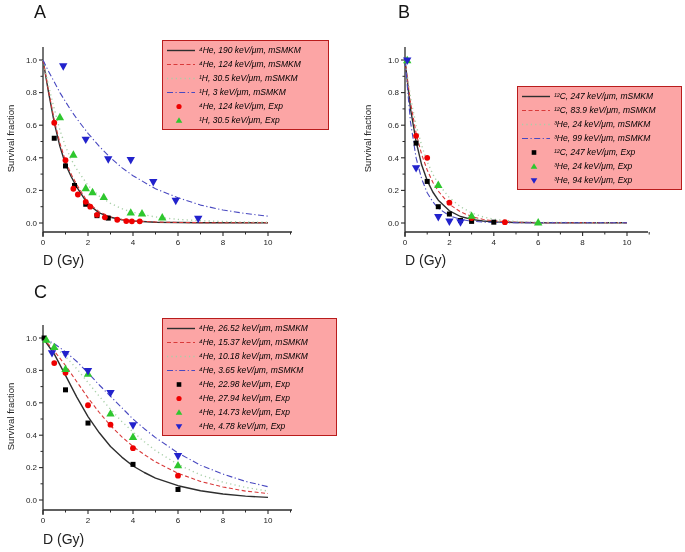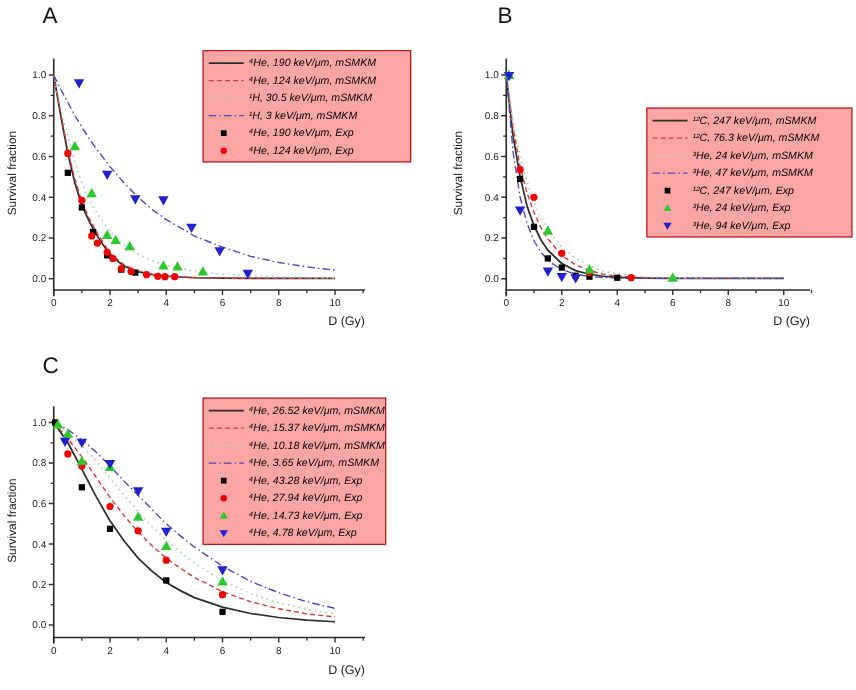--- a/index.html
+++ b/index.html
@@ -2,21 +2,21 @@
 <html><head>
 <meta charset="utf-8">
 <style>
   html,body{margin:0;padding:0;background:#ffffff;}
   .fig{position:relative;width:685px;height:552px;background:#fff;
        font-family:"Liberation Sans",sans-serif;overflow:hidden;}
   .panel{position:absolute;}
   .plabel{position:absolute;font-size:18px;color:#151515;letter-spacing:.5px;}
   .ylabel{position:absolute;width:160px;text-align:center;font-size:9.5px;color:#222;
           transform:rotate(-90deg);}
-  .xlabel{position:absolute;text-align:right;font-size:10px;color:#222;}
+  .xlabel{position:absolute;text-align:left;font-size:14px;color:#222;}
   svg.plot{position:absolute;left:0;top:0;}
   .plot text{font-family:"Liberation Sans",sans-serif;}
   .legend{position:absolute;background:#fca5a5;border:1px solid #b91c1c;padding:2px 3px;
           box-sizing:border-box;z-index:2;font-style:italic;}
   .lrow{display:flex;align-items:center;height:14px;gap:3px;}
   .lsample{flex:0 0 30px;}
   .llabel{font-size:8.5px;color:#000;white-space:nowrap;}
 </style>
 </head>
 <body>
@@ -123,29 +123,29 @@
           <span class="llabel">¹H, 30.5 keV/μm, mSMKM</span>
         </div>
         <div class="lrow">
           <svg width="30" height="11" class="lsample">
             <line x1="1" y1="5.5" x2="29" y2="5.5" stroke="#4848c0" stroke-width="1.1" stroke-dasharray="6,2.5,1.2,2.5"></line>
           </svg>
           <span class="llabel">¹H, 3 keV/μm, mSMKM</span>
         </div>
         <div class="lrow">
           <svg width="30" height="11" class="lsample">
-            <rect x="10.7" y="3.2" width="4.6" height="4.6" fill="#000000"></rect>
-          </svg>
-          <span class="llabel">⁴He, 190 keV/μm, Exp</span>
-        </div>
-        <div class="lrow">
-          <svg width="30" height="11" class="lsample">
             <circle cx="13" cy="5.5" r="2.5999999999999996" fill="#ee0000"></circle>
           </svg>
           <span class="llabel">⁴He, 124 keV/μm, Exp</span>
+        </div>
+        <div class="lrow">
+          <svg width="30" height="11" class="lsample">
+            <path d="M13,2.2 L16.3,7.8 L9.7,7.8 Z" fill="#2ec72e"></path>
+          </svg>
+          <span class="llabel">¹H, 30.5 keV/μm, Exp</span>
         </div>
       </div>
   </div>
 
   <div class="panel" style="left:342px;top:0;width:343px;height:276px;">
     <div class="plabel" style="left:56px;top:2px;">B</div>
     <div class="ylabel" style="left:-55px;top:133px;">Survival fraction</div>
     <svg class="plot" width="343" height="276" viewBox="0 0 343 276">
         <line x1="63" y1="47" x2="63" y2="237" stroke="#2b2b2b" stroke-width="1.3"></line>
         <line x1="63" y1="232" x2="306" y2="232" stroke="#2b2b2b" stroke-width="1.3"></line>
@@ -215,33 +215,33 @@
         <div class="lrow">
           <svg width="30" height="11" class="lsample">
             <line x1="1" y1="5.5" x2="29" y2="5.5" stroke="#2e2e2e" stroke-width="1.4" stroke-dasharray=""></line>
           </svg>
           <span class="llabel">¹²C, 247 keV/μm, mSMKM</span>
         </div>
         <div class="lrow">
           <svg width="30" height="11" class="lsample">
             <line x1="1" y1="5.5" x2="29" y2="5.5" stroke="#d93a3a" stroke-width="1.1" stroke-dasharray="4,2.5"></line>
           </svg>
-          <span class="llabel">¹²C, 76.3 keV/μm, mSMKM</span>
+          <span class="llabel">¹²C, 83.9 keV/μm, mSMKM</span>
         </div>
         <div class="lrow">
           <svg width="30" height="11" class="lsample">
             <line x1="1" y1="5.5" x2="29" y2="5.5" stroke="#a8cfa8" stroke-width="1.4" stroke-dasharray="1.2,3.2"></line>
           </svg>
           <span class="llabel">³He, 24 keV/μm, mSMKM</span>
         </div>
         <div class="lrow">
           <svg width="30" height="11" class="lsample">
             <line x1="1" y1="5.5" x2="29" y2="5.5" stroke="#4848c0" stroke-width="1.1" stroke-dasharray="6,2.5,1.2,2.5"></line>
           </svg>
-          <span class="llabel">³He, 47 keV/μm, mSMKM</span>
+          <span class="llabel">³He, 99 keV/μm, mSMKM</span>
         </div>
         <div class="lrow">
           <svg width="30" height="11" class="lsample">
             <rect x="10.7" y="3.2" width="4.6" height="4.6" fill="#000000"></rect>
           </svg>
           <span class="llabel">¹²C, 247 keV/μm, Exp</span>
         </div>
         <div class="lrow">
           <svg width="30" height="11" class="lsample">
             <path d="M13,2.2 L16.3,7.8 L9.7,7.8 Z" fill="#2ec72e"></path>
@@ -321,21 +321,21 @@
         <path d="M133,156.62 L137.2,164.01999999999998 L128.8,164.01999999999998 Z" fill="#2ec72e"></path>
         <path d="M178,184.97000000000003 L182.2,192.37 L173.8,192.37 Z" fill="#2ec72e"></path>
         <path d="M52,81.58999999999999 L56.2,74.18999999999998 L47.8,74.18999999999998 Z" fill="#2222cc"></path>
         <path d="M65.5,82.39999999999999 L69.7,74.99999999999999 L61.3,74.99999999999999 Z" fill="#2222cc"></path>
         <path d="M88,99.40999999999998 L92.2,92.00999999999998 L83.8,92.00999999999998 Z" fill="#2222cc"></path>
         <path d="M110.5,121.28 L114.7,113.88 L106.3,113.88 Z" fill="#2222cc"></path>
         <path d="M133,153.67999999999998 L137.2,146.28 L128.8,146.28 Z" fill="#2222cc"></path>
         <path d="M178,184.45999999999998 L182.2,177.06 L173.8,177.06 Z" fill="#2222cc"></path>
       </svg>
     <div class="xlabel" style="left:43px;width:249px;top:255px;">D (Gy)</div>
-    <div class="legend" style="left:162px;top:42px;width:147px;">
+    <div class="legend" style="left:162px;top:42px;width:175px;">
         <div class="lrow">
           <svg width="30" height="11" class="lsample">
             <line x1="1" y1="5.5" x2="29" y2="5.5" stroke="#2e2e2e" stroke-width="1.4" stroke-dasharray=""></line>
           </svg>
           <span class="llabel">⁴He, 26.52 keV/μm, mSMKM</span>
         </div>
         <div class="lrow">
           <svg width="30" height="11" class="lsample">
             <line x1="1" y1="5.5" x2="29" y2="5.5" stroke="#d93a3a" stroke-width="1.1" stroke-dasharray="4,2.5"></line>
           </svg>
@@ -350,21 +350,21 @@
         <div class="lrow">
           <svg width="30" height="11" class="lsample">
             <line x1="1" y1="5.5" x2="29" y2="5.5" stroke="#4848c0" stroke-width="1.1" stroke-dasharray="6,2.5,1.2,2.5"></line>
           </svg>
           <span class="llabel">⁴He, 3.65 keV/μm, mSMKM</span>
         </div>
         <div class="lrow">
           <svg width="30" height="11" class="lsample">
             <rect x="10.7" y="3.2" width="4.6" height="4.6" fill="#000000"></rect>
           </svg>
-          <span class="llabel">⁴He, 43.28 keV/μm, Exp</span>
+          <span class="llabel">⁴He, 22.98 keV/μm, Exp</span>
         </div>
         <div class="lrow">
           <svg width="30" height="11" class="lsample">
             <circle cx="13" cy="5.5" r="2.5999999999999996" fill="#ee0000"></circle>
           </svg>
           <span class="llabel">⁴He, 27.94 keV/μm, Exp</span>
         </div>
         <div class="lrow">
           <svg width="30" height="11" class="lsample">
             <path d="M13,2.2 L16.3,7.8 L9.7,7.8 Z" fill="#2ec72e"></path>

